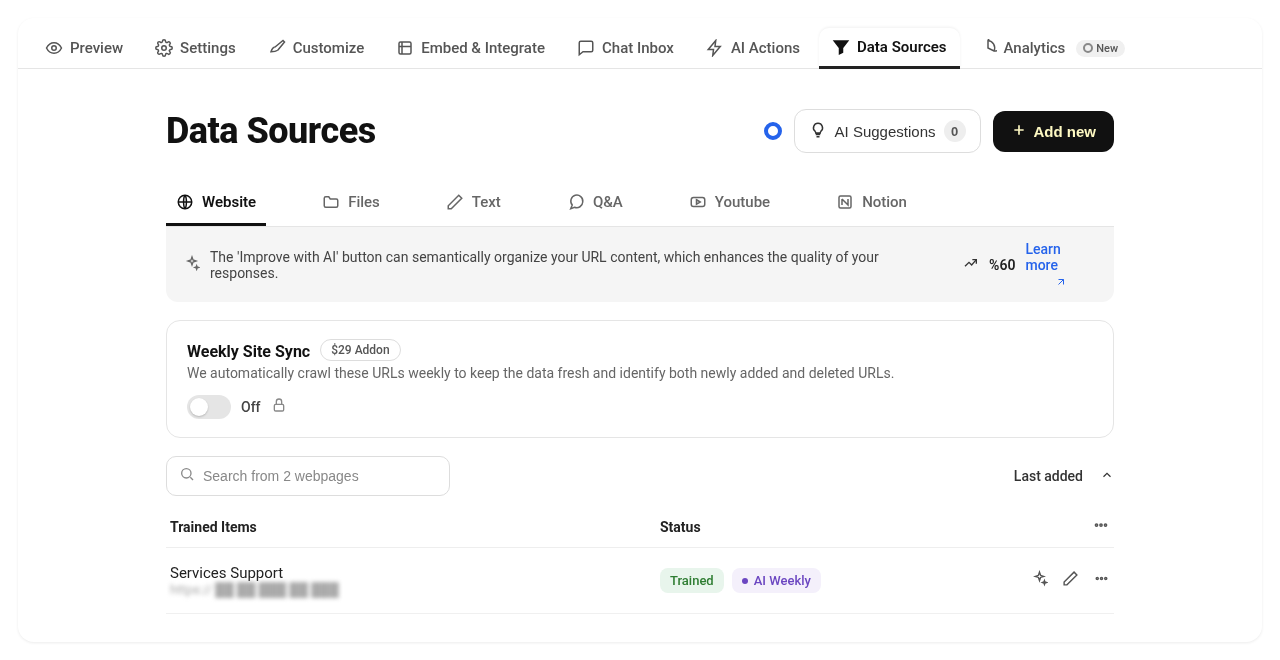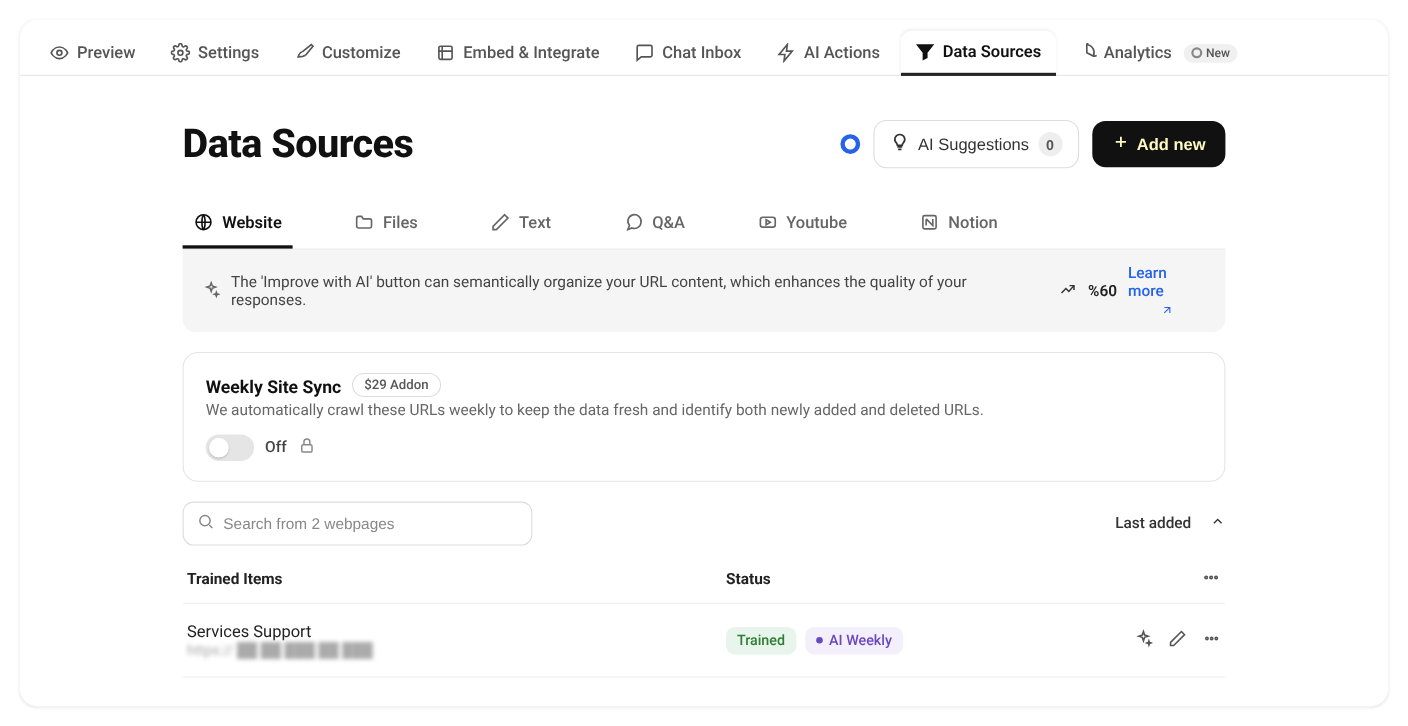--- a/index.html
+++ b/index.html
@@ -149,21 +149,21 @@
     }
     .toggle-label { font-size: 14px; color: #444; font-weight: 500; }
     .lock-icon svg { width: 16px; height: 16px; stroke: #888; fill: none; stroke-width: 2; }
     .search-row {
       display: flex; align-items: center; justify-content: space-between;
       margin-bottom: 10px;
     }
     .search-box {
       display: flex; align-items: center; gap: 8px;
       border: 1px solid #ddd; border-radius: 10px;
-      padding: 9px 12px; width: 318px;
+      padding: 9px 12px; width: 284px;
     }
     .search-box input {
       border: none; outline: none; font-size: 14px; width: 100%;
       color: #333;
     }
     .search-box input::placeholder { color: #888; }
     .sort-btn {
       display: flex; align-items: center; gap: 17px;
       font-size: 14px; color: #333; font-weight: 500; cursor: pointer;
     }

